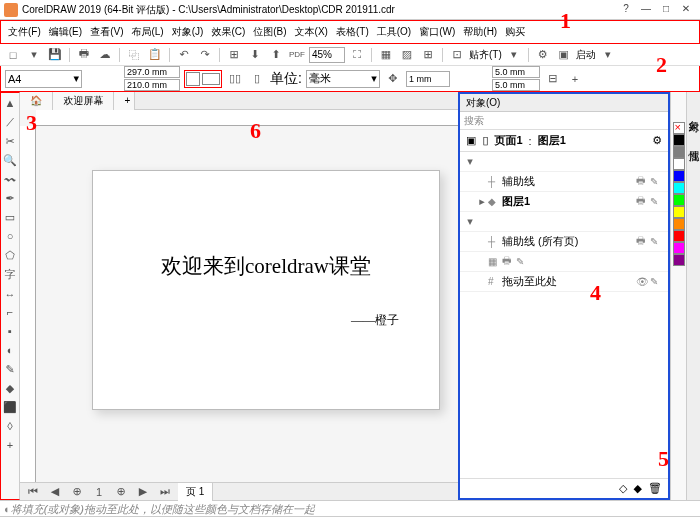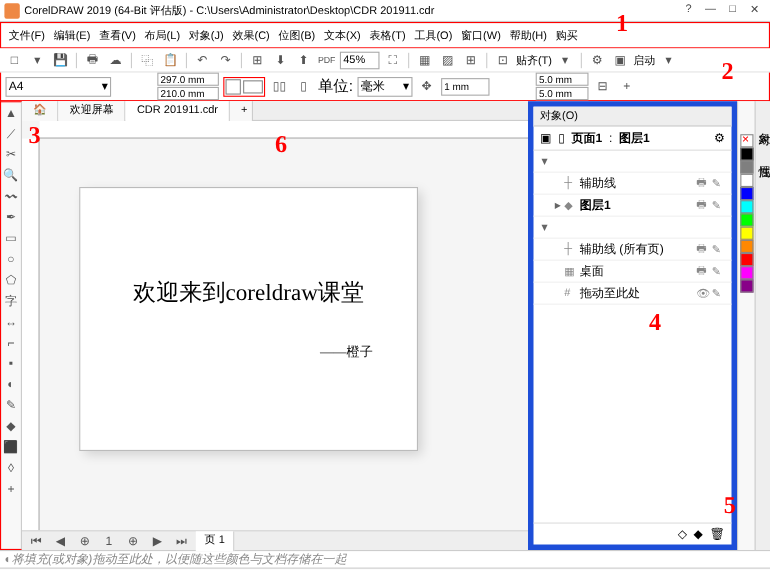--- a/index.html
+++ b/index.html
@@ -9,40 +9,40 @@
 .titlebar .title { flex:1; font-size:10px; white-space:nowrap; overflow:hidden; }
 .titlebar .winbtn { width:20px; height:14px; text-align:center; color:#444; font-size:10px; cursor:pointer; }
 .menubar { height:24px; background:#fff; border:1px solid red; display:flex; align-items:center; padding:0 4px; gap:2px; }
 .menubar span { padding:0 3px; font-size:10px; cursor:pointer; }
 .toolbar1 { height:22px; background:#fff; border-bottom:1px solid #ddd; display:flex; align-items:center; padding:0 4px; gap:3px; }
 .tb-btn { width:18px; height:18px; display:flex; align-items:center; justify-content:center; font-size:11px; color:#555; cursor:pointer; }
 .sep { width:1px; height:14px; background:#ccc; margin:0 2px; }
 .zoom { width:36px; height:16px; border:1px solid #aaa; font-size:10px; padding:0 2px; }
 .toolbar2 { height:26px; background:#fff; border-bottom:1px solid #ddd; display:flex; align-items:center; padding:0 4px; gap:4px; border-left:1px solid red; border-right:1px solid red; border-bottom:1px solid red; }
 .combo { height:18px; border:1px solid #aaa; background:#fff; font-size:10px; padding:0 2px; display:flex; align-items:center; }
-.pagesize { width:96px; }
+.pagesize { width:77px; }
 .dim-group { display:flex; flex-direction:column; gap:1px;padding-left:38px; }
 .dim-input { width:56px; height:12px; border:1px solid #aaa; font-size:9px; padding:0 2px; }
 .orient-group { border:1px solid red; padding:1px; display:flex; gap:2px; }
 .orient-btn { width:14px; height:14px; border:1px solid #888; background:#fff; }
 .main { display:flex; height:408px; }
 .toolbox { width:20px; background:#f8f8f8; border:1px solid red; display:flex; flex-direction:column; align-items:center; padding-top:2px; gap:3px; border-right:1px solid #ccc; }
 .tool { width:16px; height:16px; font-size:11px; text-align:center; line-height:16px; color:#555; cursor:pointer; }
 .center { flex:1; display:flex; flex-direction:column; background:#fff; }
 .tabs { height:18px; background:#eee; display:flex; align-items:center; border-bottom:1px solid #ccc; }
 .tab { padding:0 10px; height:18px; line-height:18px; font-size:10px; border-right:1px solid #ccc; background:#f8f8f8; }
 .tab.active { background:#fff; }
 .canvas-area { flex:1; position:relative; background:#f5f5f5; overflow:hidden; }
 .ruler-h { position:absolute; top:0; left:16px; right:0; height:16px; background:#fff; border-bottom:1px solid #aaa; font-size:8px; }
 .ruler-v { position:absolute; top:16px; left:0; width:16px; bottom:0; background:#fff; border-right:1px solid #aaa; }
-.page { position:absolute; top:60px; left:52px; width:308px; height:240px; background:#fff; box-shadow:4px 4px 10px rgba(0,0,0,0.15); border:1px solid #bbb; display:flex; flex-direction:column; align-items:center; justify-content:center; }
+.page { position:absolute; top:60px; left:72px; width:348px; height:240px; background:#fff; box-shadow:4px 4px 10px rgba(0,0,0,0.15); border:1px solid #bbb; display:flex; flex-direction:column; align-items:center; justify-content:center; }
 .page-text { font-family:"KaiTi","STKaiti",serif; font-size:21px; color:#000; }
 .page-sub { font-family:"KaiTi",serif; font-size:12px; align-self:flex-end; margin-right:40px; margin-top:32px; }
 .pagebar { height:18px; background:#eee; border-top:1px solid #ccc; display:flex; align-items:center; padding:0 4px; gap:4px; font-size:10px; }
-.panel { width:190px; background:#fff; border:5px solid #1d4ed8; display:flex; flex-direction:column; }
+.panel { width:212px; background:#fff; border:2px solid #1d4ed8; display:flex; flex-direction:column; }
 .panel-title { height:18px; background:#eee; padding:0 6px; line-height:18px; font-size:10px; border-bottom:1px solid #ccc; }
 .search { height:18px; border-bottom:1px solid #ddd; padding:0 4px; line-height:18px; font-size:10px; color:#888; }
 .layer-bar { height:22px; display:flex; align-items:center; padding:0 6px; gap:6px; border-bottom:1px solid #ddd; font-size:10px; }
 .tree { font-size:10px; }
 .tree-item { height:20px; display:flex; align-items:center; padding:0 4px; border-bottom:1px solid #f0f0f0; }
 .tree-item .exp { width:12px; text-align:center; color:#666; }
 .tree-item .lbl { flex:1; }
 .tree-item .ic { width:14px; color:#888; font-size:10px; }
 .child { padding-left:16px; }
 .colorbar { width:16px; background:#f8f8f8; border-left:1px solid #ccc; display:flex; flex-direction:column; align-items:center; padding-top:30px; }
@@ -125,21 +125,21 @@
     <input class="dim-input" value="297.0 mm" style="">
     <input class="dim-input" value="210.0 mm" style="">
   </div>
   <div class="orient-group">
     <div class="orient-btn"></div>
     <div class="orient-btn" style="width:18px;height:12px;margin-top:1px"></div>
   </div>
   <span class="tb-btn">▯▯</span>
   <span class="tb-btn">▯</span>
   <span style="font-size:14px">单位:</span>
-  <div class="combo" style="width:50px">
+  <div class="combo" style="width:74px">
       <span>毫米</span>
       <span style="margin-left:auto">▾</span>
     </div>
   <span class="tb-btn">✥</span>
   <input class="dim-input" style="width: 44px; height: 16px;" value="1 mm">
   <div class="dim-group">
     <input class="dim-input" style="width: 48px;" value="5.0 mm">
     <input class="dim-input" style="width: 48px;" value="5.0 mm">
   </div>
   <span class="tb-btn">⊟</span>
@@ -166,21 +166,20 @@
     <div class="tool">◆</div>
     <div class="tool">⬛</div>
     <div class="tool">◊</div>
     <div class="tool">+</div>
   </div>
 
   <div class="center">
     <div class="tabs">
       <div class="tab">🏠</div>
       <div class="tab">欢迎屏幕</div>
-      <div class="tab active">CDR 201911.cdr</div>
       <div class="tab" style="width:20px;text-align:center">+</div>
     </div>
     <div class="canvas-area">
       <div class="ruler-h"></div>
       <div class="ruler-v"></div>
       <div class="page">
         <div class="page-text">欢迎来到coreldraw课堂</div>
         <div class="page-sub">——橙子</div>
       </div>
     </div>
@@ -191,20 +190,21 @@
       <span class="tb-btn">1</span>
       <span class="tb-btn">⊕</span>
       <span class="tb-btn">▶</span>
       <span class="tb-btn">⏭</span>
       <div class="tab active" style="padding:0 8px">页 1</div>
     </div>
   </div>
 
   <div class="panel">
     <div class="panel-title">对象(O)</div>
+    <div class="search">搜索</div>
     <div class="layer-bar">
       <span>▣</span>
       <span>▯</span>
       <span style="font-weight:bold">页面1</span>
       <span>:</span>
       <span style="font-weight:bold">图层1</span>
       <span style="margin-left:auto">⚙</span>
     </div>
     <div class="tree">
       <div class="tree-item">
@@ -230,21 +230,20 @@
       <div class="tree-item child">
           <span class="exp"></span>
           <span class="ic">┼</span>
           <span class="lbl">辅助线 (所有页)</span>
           <span class="ic">🖶</span>
           <span class="ic">✎</span>
         </div>
       <div class="tree-item child">
           <span class="exp"></span>
           <span class="ic">▦</span>
-          <span class="lbl">桌面</span>
           <span class="ic">🖶</span>
           <span class="ic">✎</span>
         </div>
       <div class="tree-item child">
           <span class="exp"></span>
           <span class="ic">#</span>
           <span class="lbl">拖动至此处</span>
           <span class="ic">👁</span>
           <span class="ic">✎</span>
         </div>

